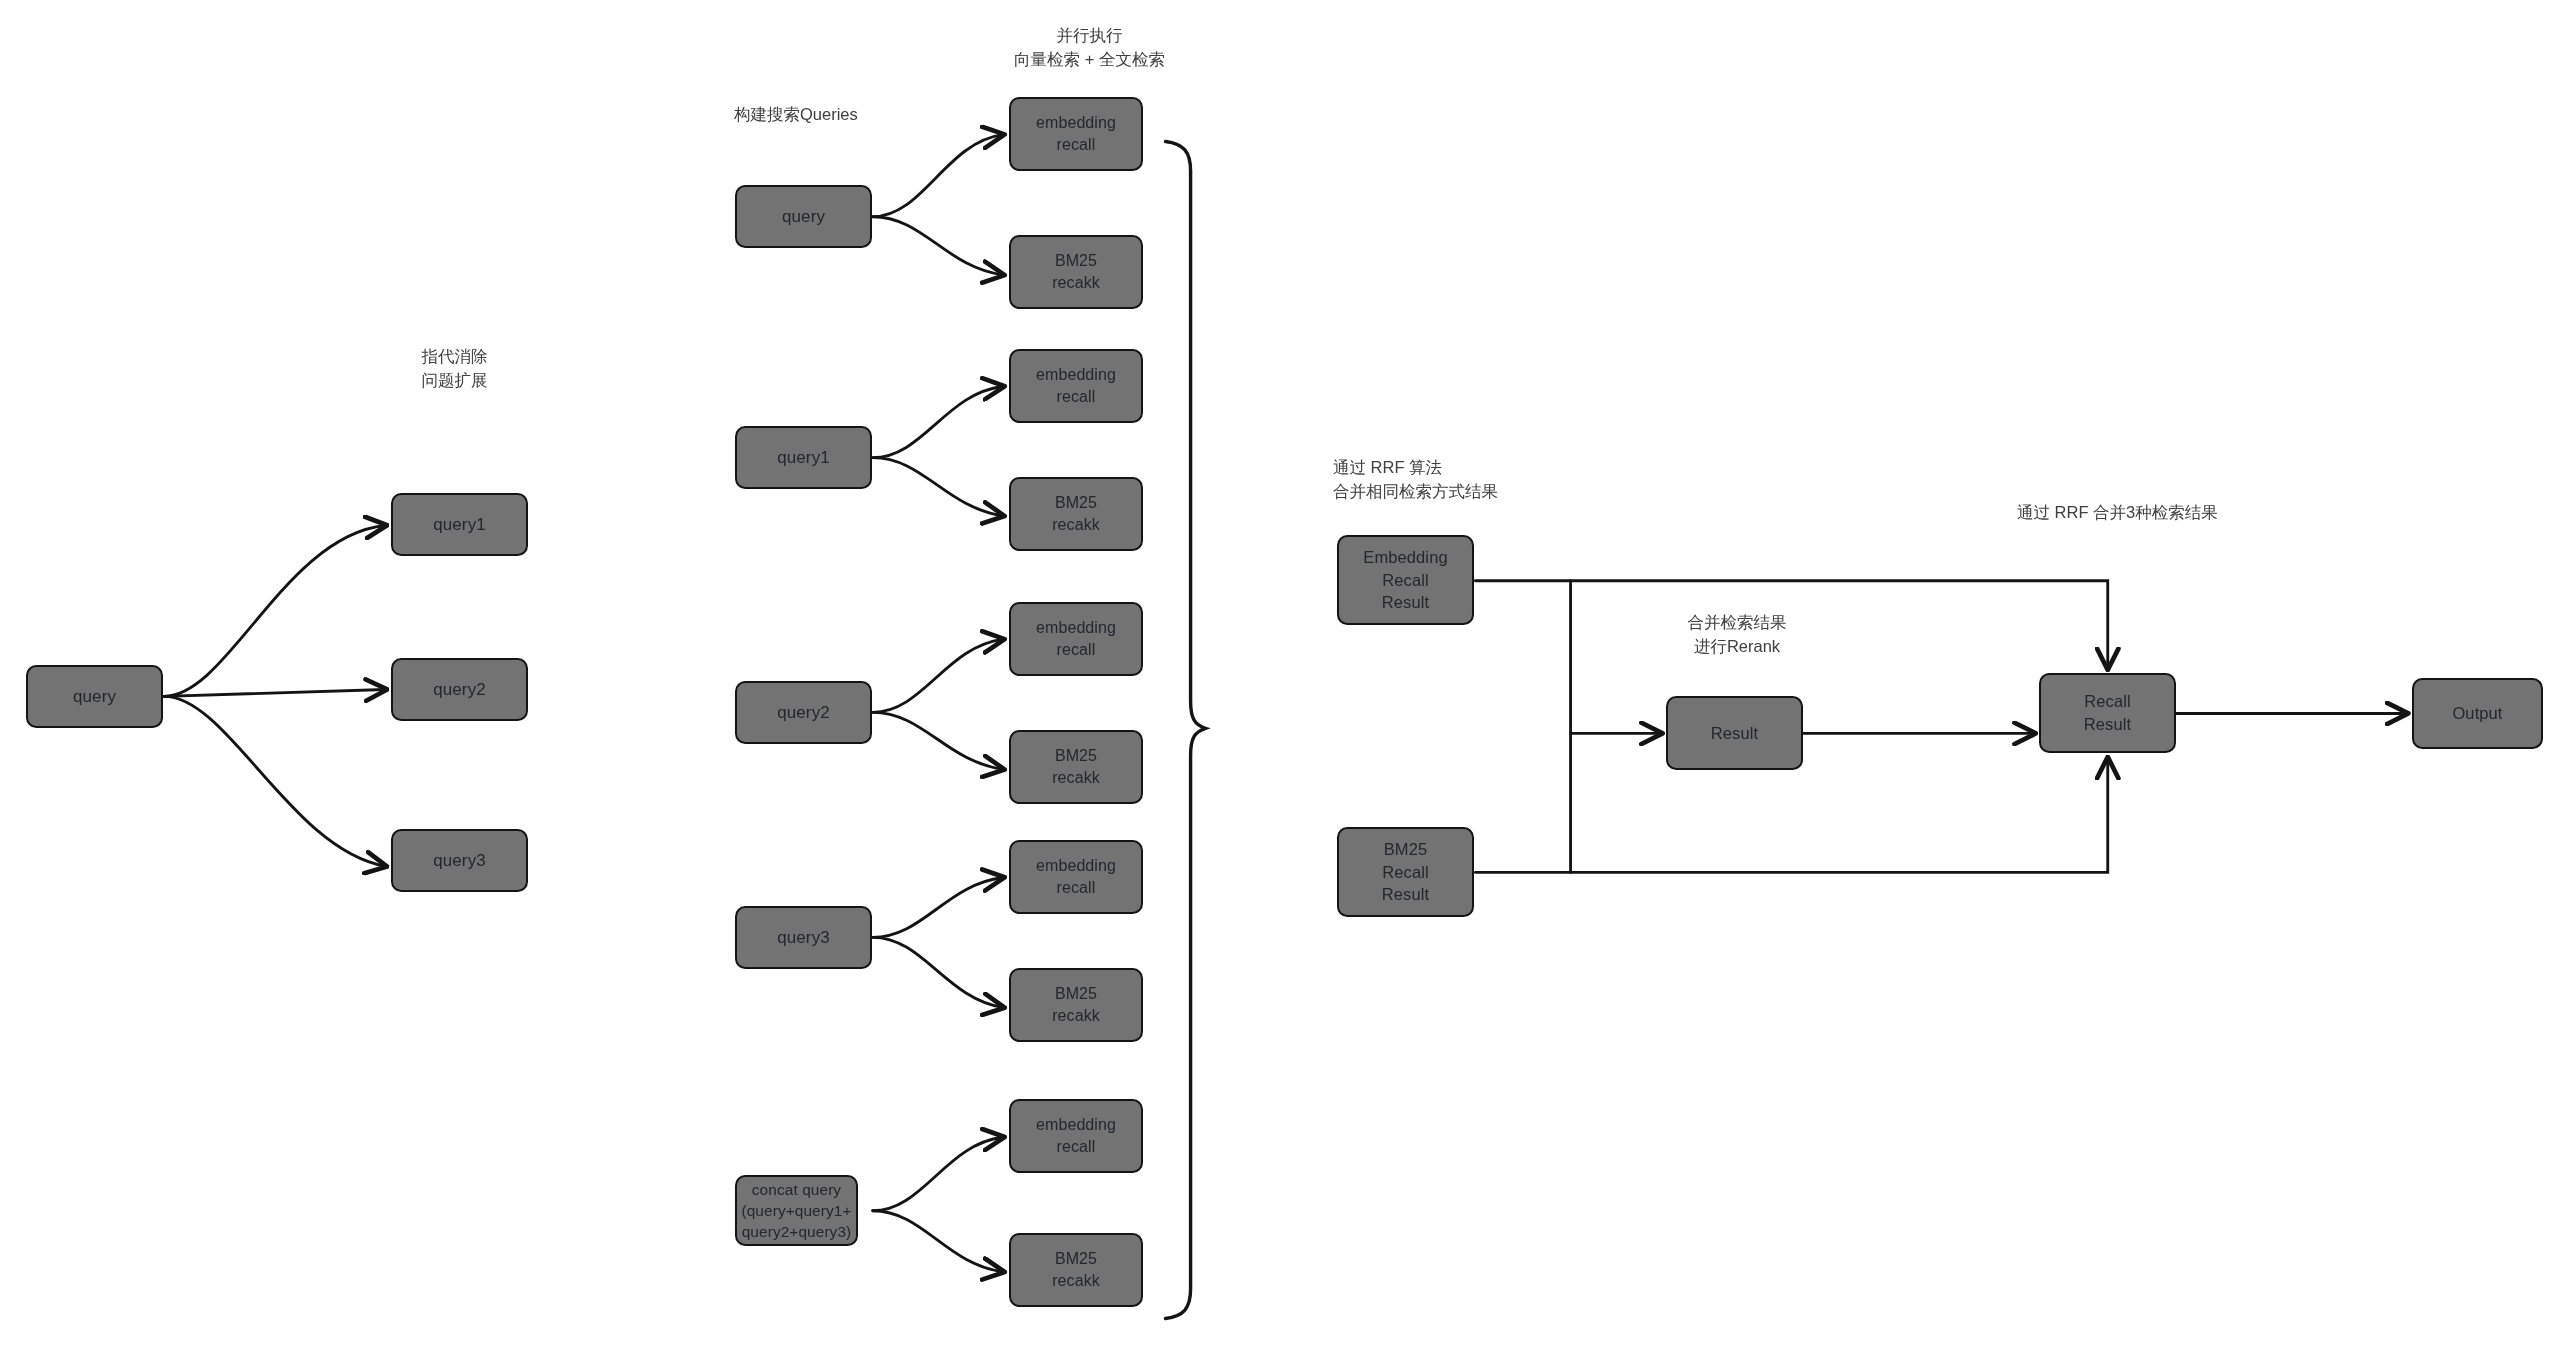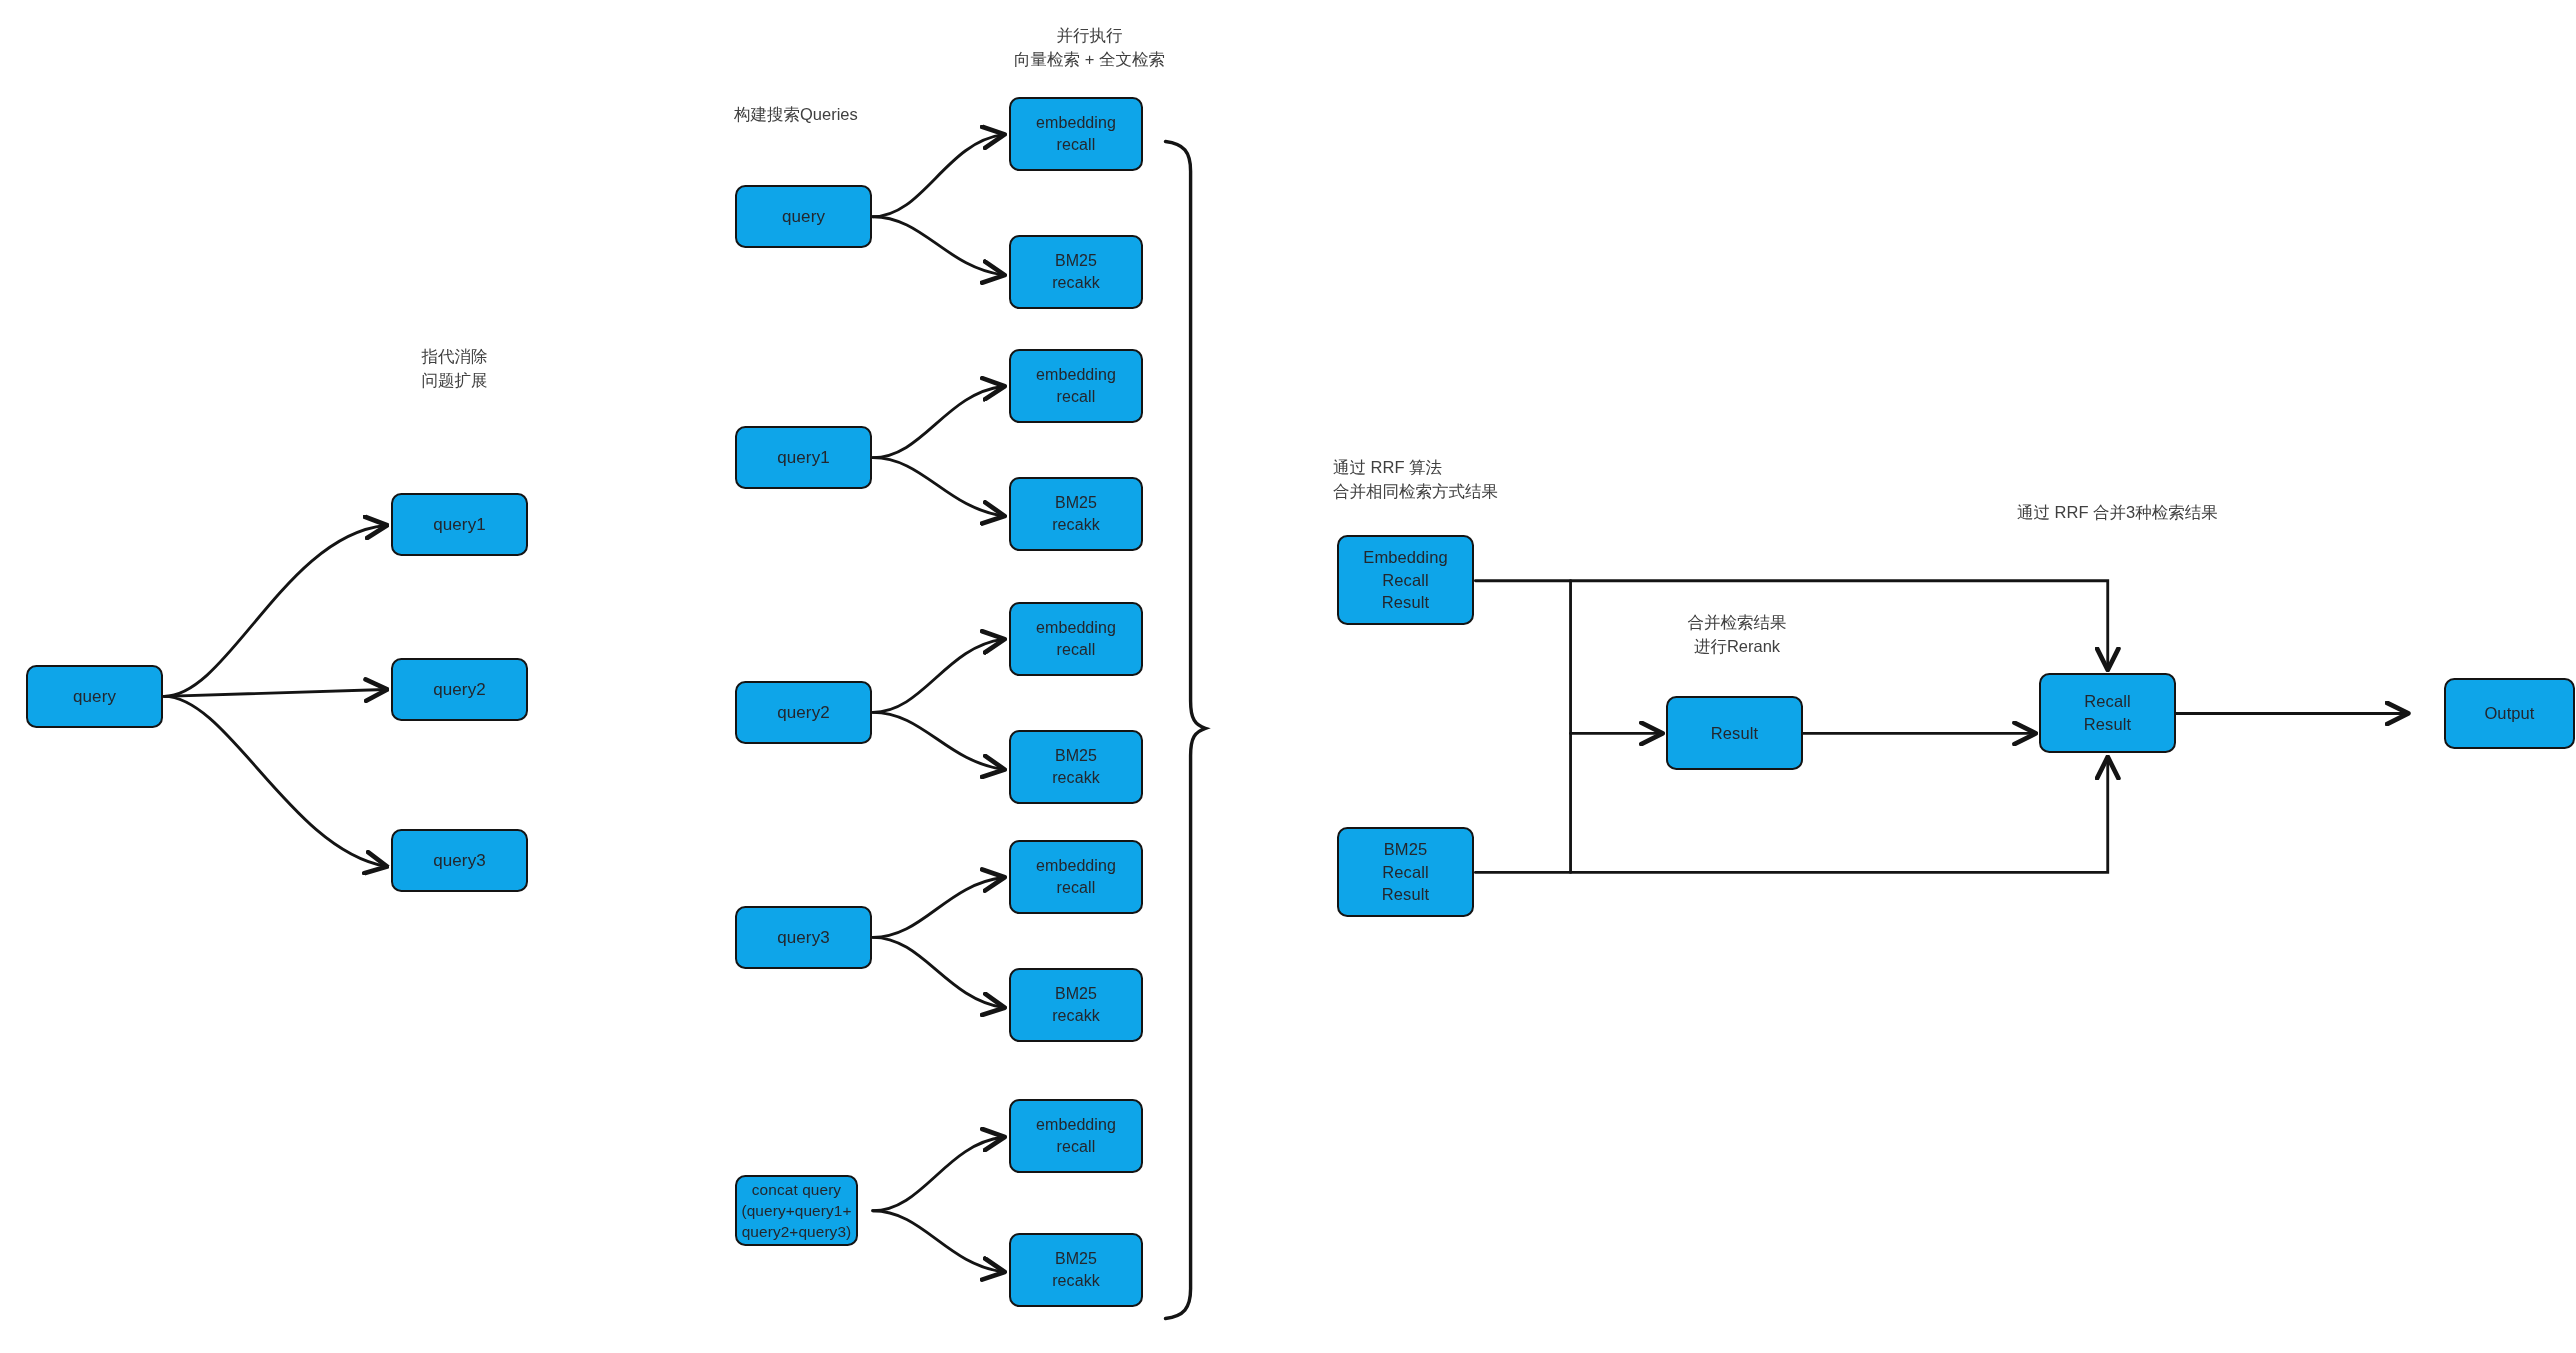--- a/index.html
+++ b/index.html
@@ -22,21 +22,21 @@
     position: absolute;
     left: 0;
     top: 0;
     width: 2576px;
     height: 1354px;
     pointer-events: none;
   }
   .node {
     position: absolute;
     box-sizing: border-box;
-    background: #0ea5e9;
+    background: #737373;
     border: 2.8px solid #141414;
     border-radius: 10.3px;
     display: flex;
     align-items: center;
     justify-content: center;
     text-align: center;
     color: #23272e;
     font-size: 17px;
     line-height: 1.38;
     font-family: "Liberation Sans", "DejaVu Sans", sans-serif;
@@ -161,16 +161,16 @@
 
   <div class="node" style="left:1337px; top:535px; width:137px; height:90px; font-size:16.5px;">Embedding
 Recall
 Result</div>
   <div class="node" style="left:1337px; top:827px; width:137px; height:90px; font-size:16.5px;">BM25
 Recall
 Result</div>
   <div class="node" style="left:1666px; top:696px; width:137px; height:74px; font-size:16.5px;">Result</div>
   <div class="node" style="left:2039px; top:673px; width:137px; height:80px; font-size:16.5px;">Recall
 Result</div>
-  <div class="node" style="left:2412px; top:678px; width:131px; height:71px; font-size:16.5px;margin-left:32px;">Output</div>
+  <div class="node" style="left:2412px; top:678px; width:131px; height:71px; font-size:16.5px;">Output</div>
 
 </div>
 
 
 </body></html>

